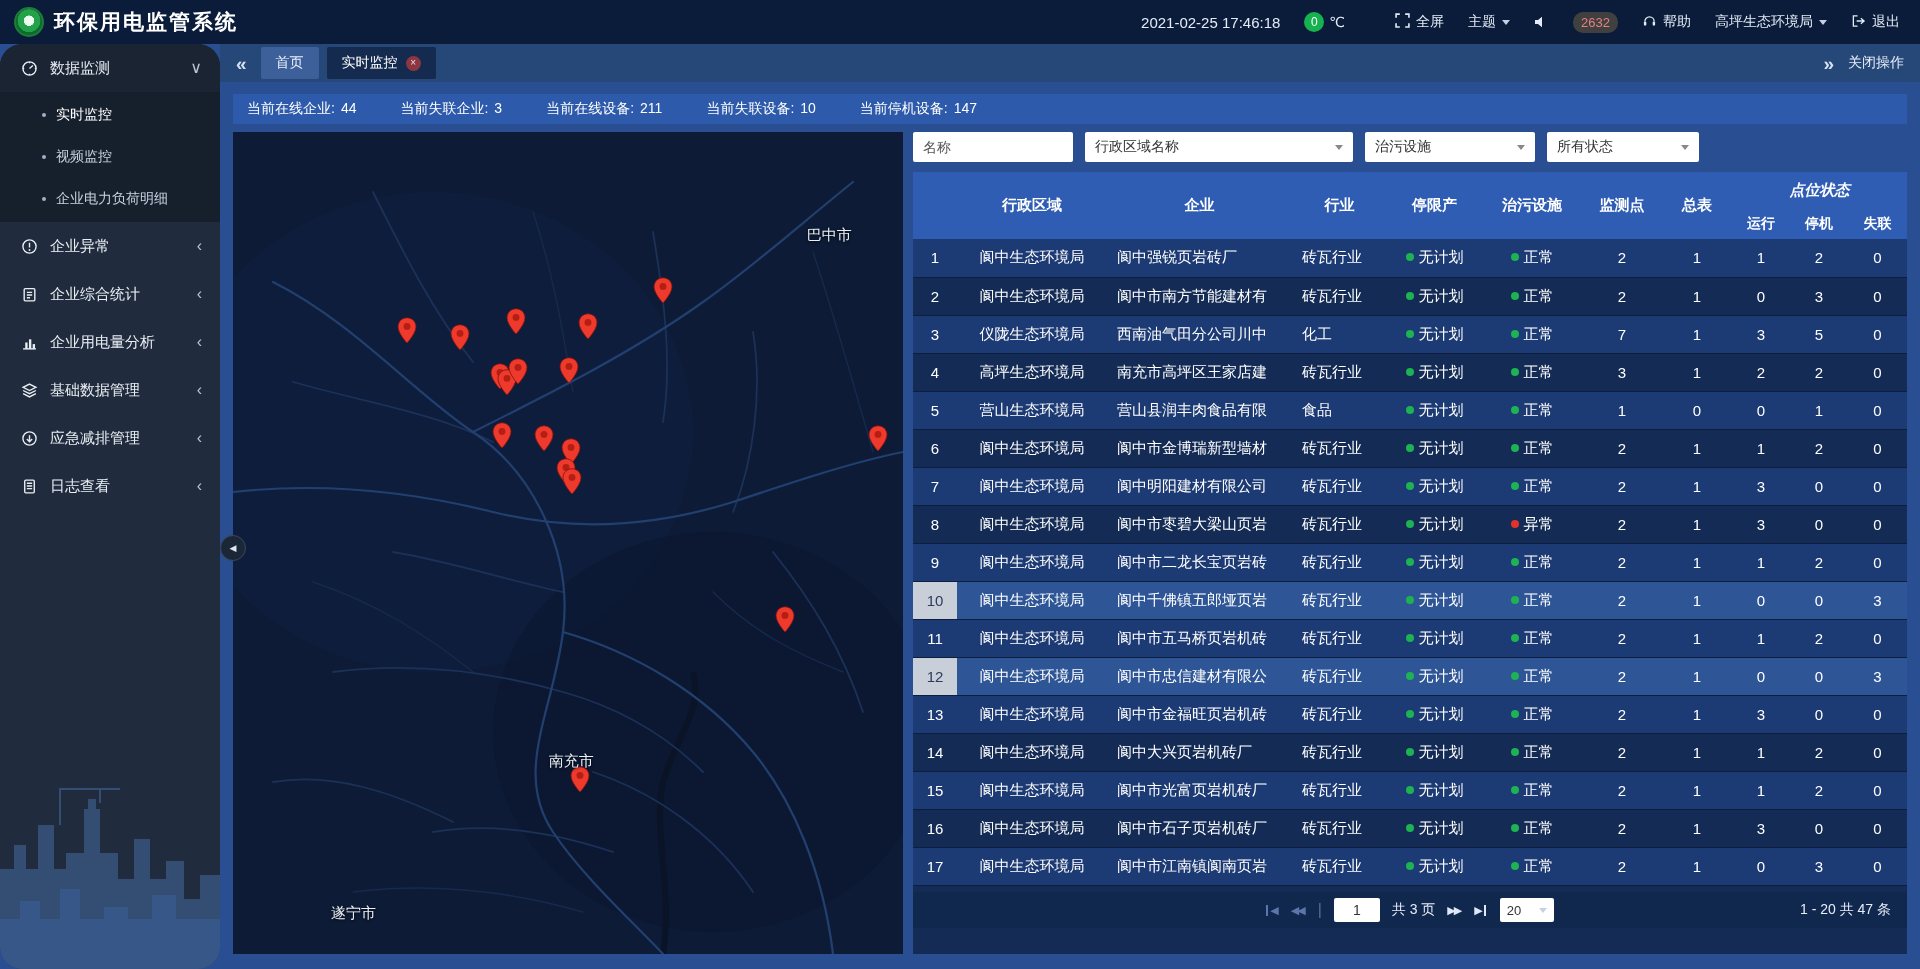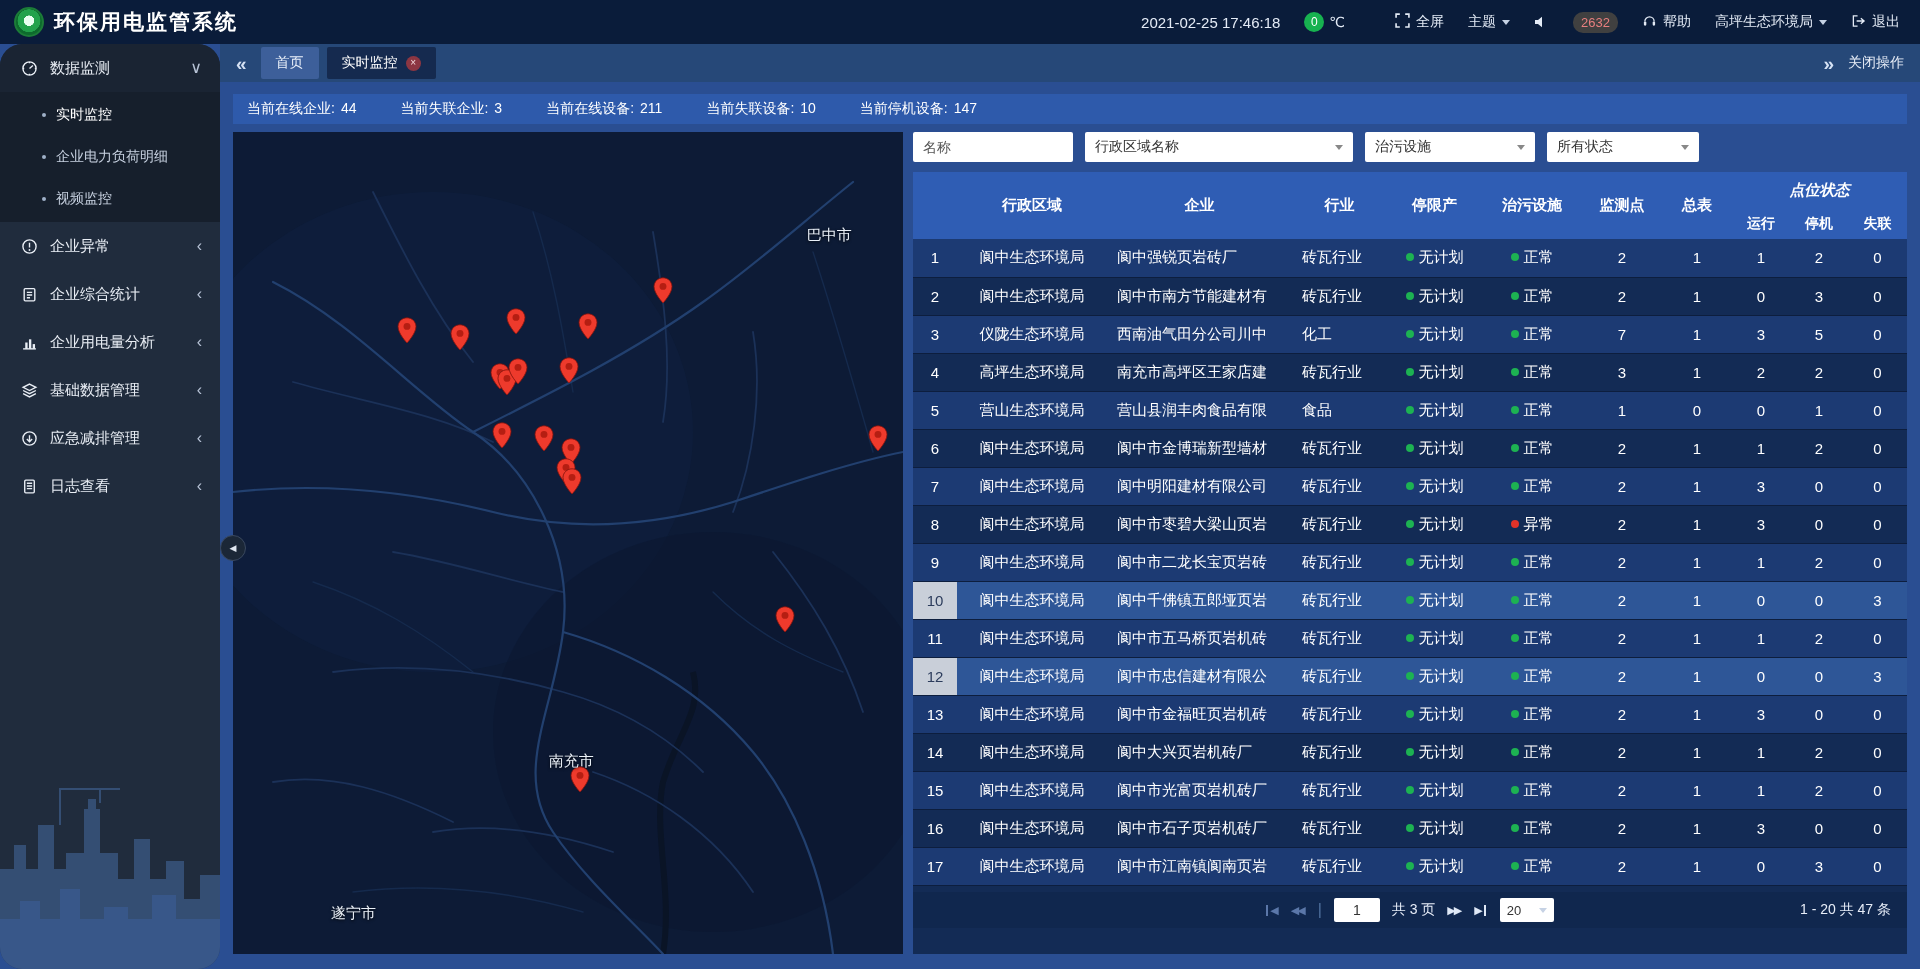--- a/index.html
+++ b/index.html
@@ -171,25 +171,25 @@
             <span class="side-label">数据监测</span>
             <span class="side-chevron">∨</span>
           </div>
           <div class="side-sub">
             <div class="side-sub-item active">
               <span class="sub-dot"></span>
               <span>实时监控</span>
             </div>
             <div class="side-sub-item">
               <span class="sub-dot"></span>
-              <span>企业电力负荷明细</span>
+              <span>视频监控</span>
             </div>
             <div class="side-sub-item">
               <span class="sub-dot"></span>
-              <span>视频监控</span>
+              <span>企业电力负荷明细</span>
             </div>
           </div>
           <div class="side-group">
             <span class="side-icon">
               <svg width="17" height="17" viewBox="0 0 16 16" stroke="#e9eef5" fill="none" stroke-width="1.3">
                 <circle cx="8" cy="8" r="6.2"></circle>
                 <path d="M8 4.5 V9"></path>
                 <circle cx="8" cy="11.3" r="0.9" fill="#e9eef5" stroke="none"></circle>
               </svg>
             </span>

